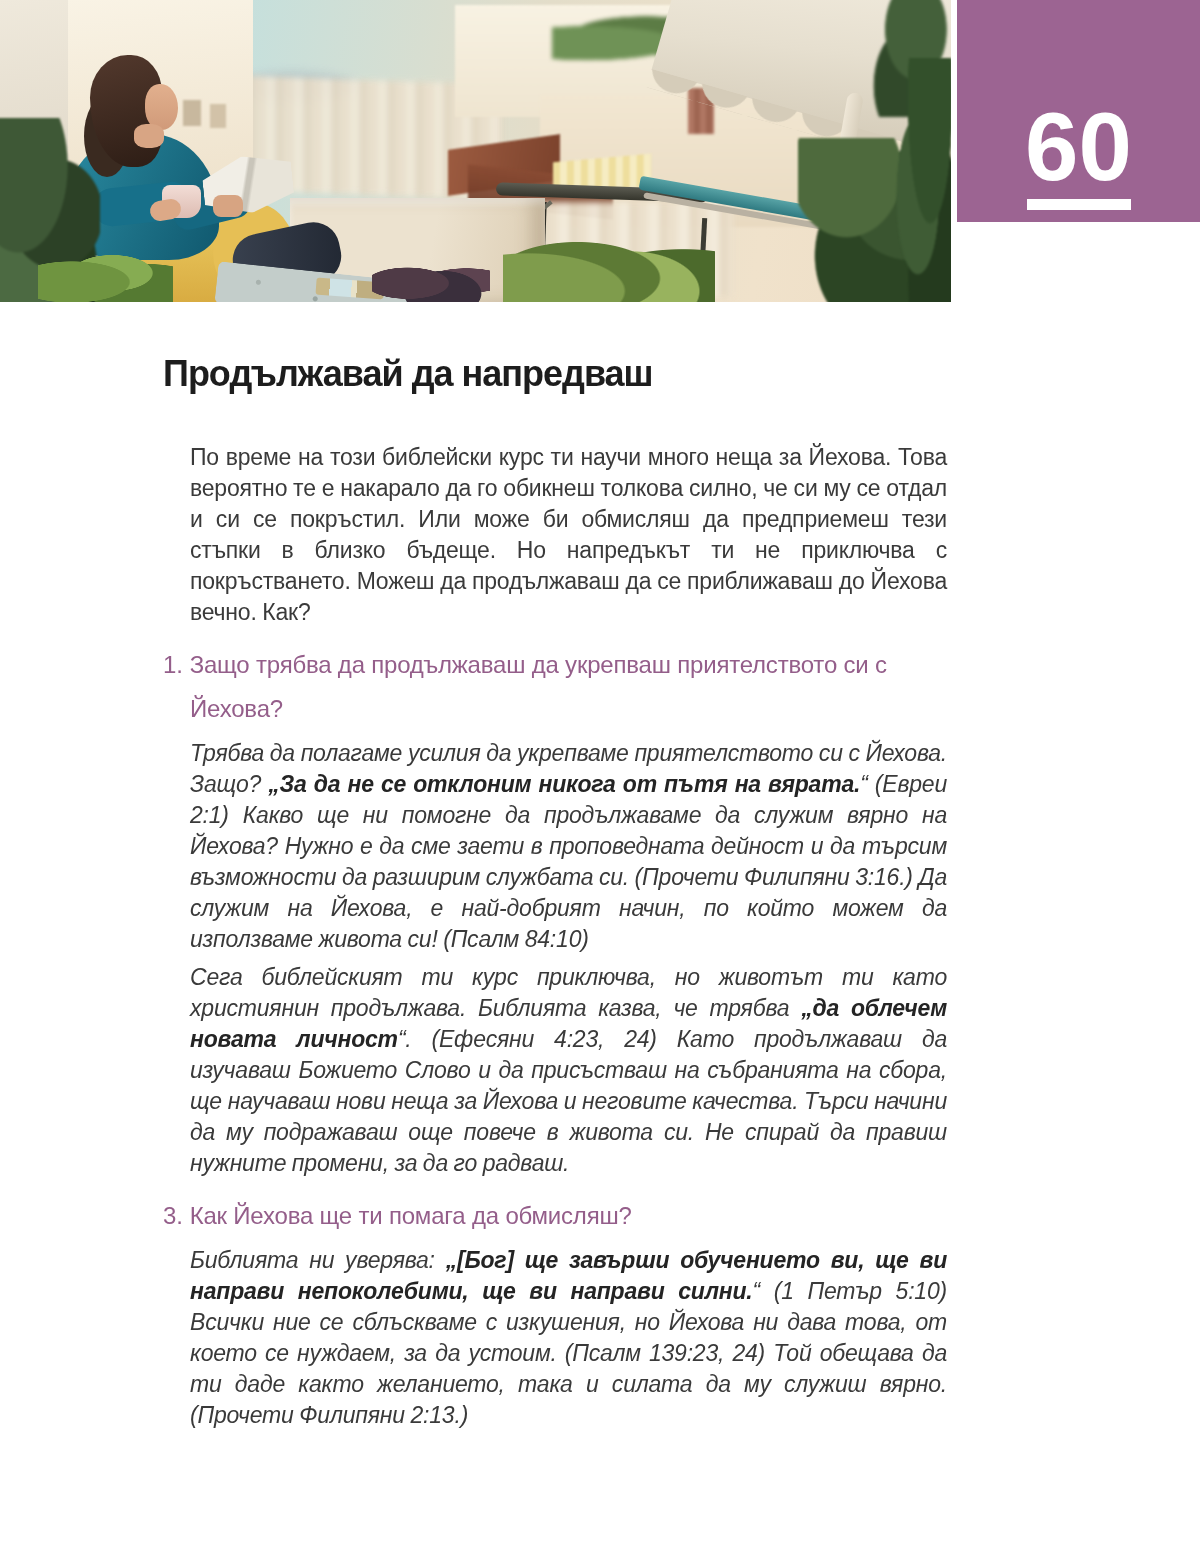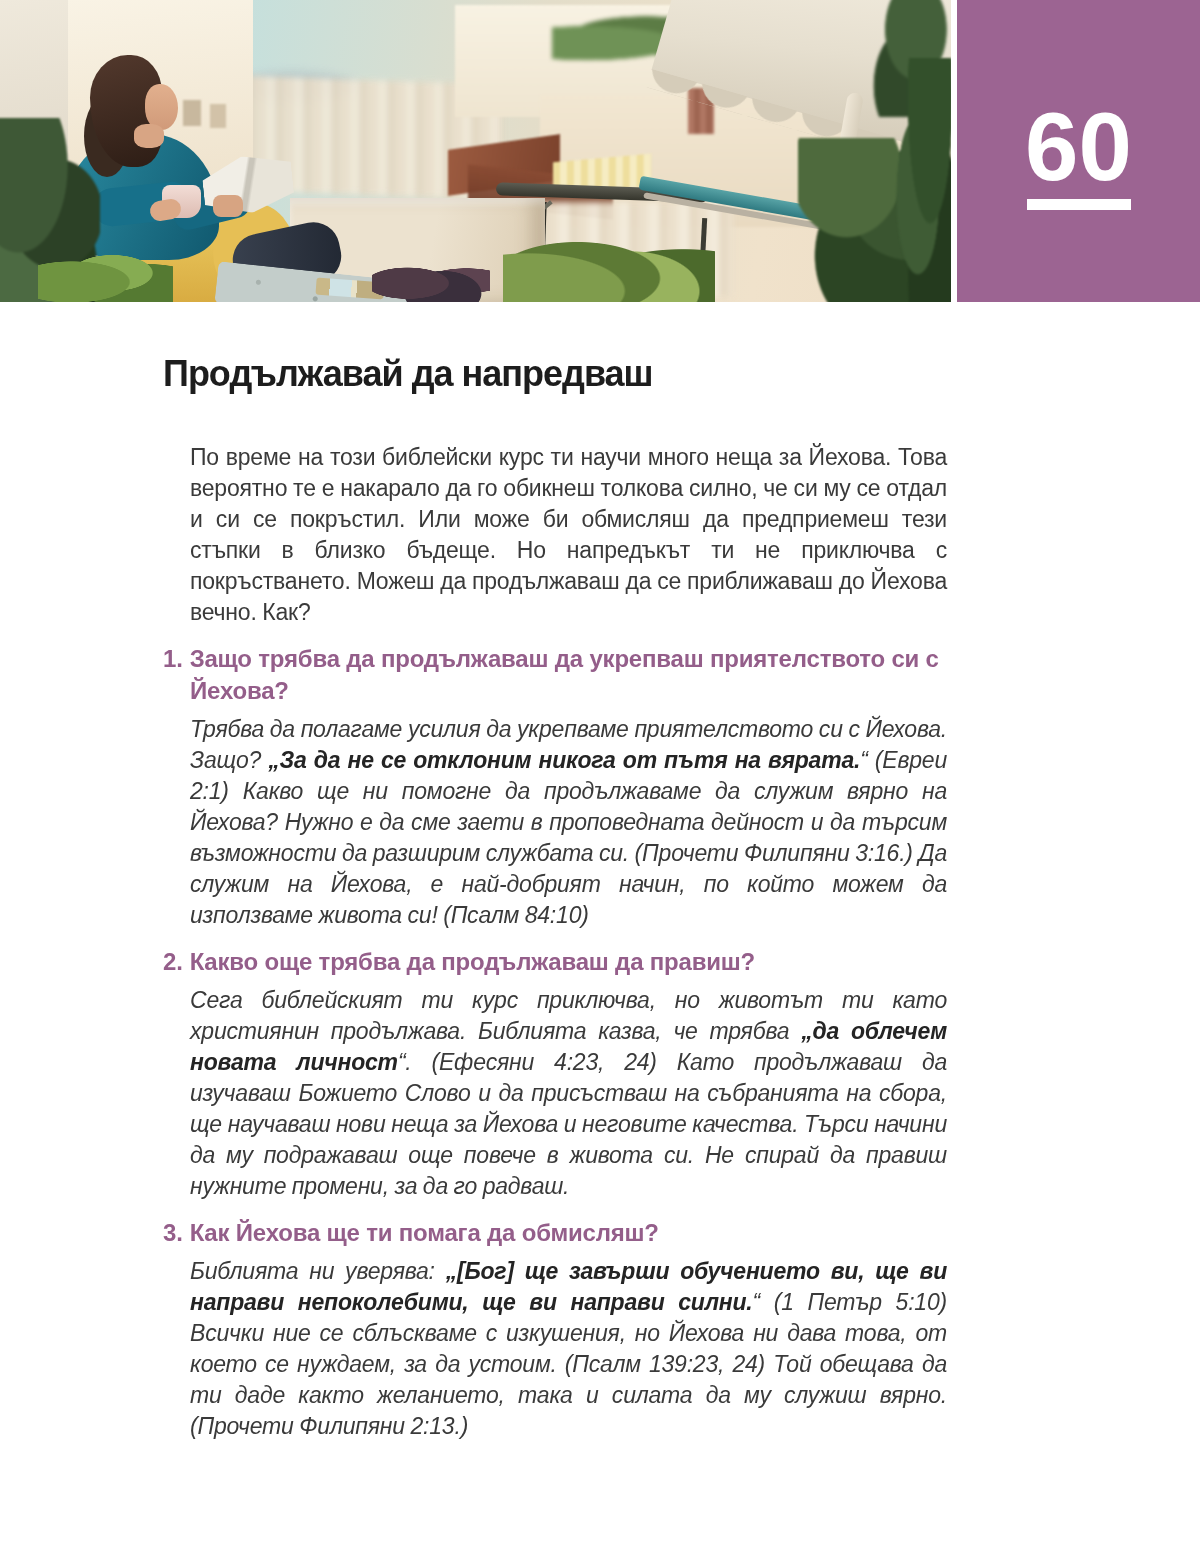--- a/index.html
+++ b/index.html
@@ -121,33 +121,33 @@
   .table{left:216px;top:272px;width:208px;height:42px;transform:rotate(6deg);border-radius:6px;
      background:radial-gradient(circle at 20% 40%,#a8b2ae 0 2px,transparent 3px),
                 radial-gradient(circle at 48% 65%,#9aa6a2 0 2px,transparent 3px),
                 radial-gradient(circle at 72% 35%,#a8b2ae 0 2px,transparent 3px),
                 radial-gradient(circle at 88% 70%,#93a09c 0 2px,transparent 3px),#c3cdca;}
   .board-book{left:316px;top:280px;width:68px;height:17px;transform:rotate(4deg);border-radius:3px;
      background:linear-gradient(90deg,#c9b888 0 20%,#cfe3e6 20% 52%,#e8e2c8 52% 60%,#bfae80 60%);}
 
   
   .hero-gap{width:6px;height:302px;background:#fff;}
-  .lesson-badge{position:relative;flex:1;height:302px;background:#9c6492;}
+  .lesson-badge{position:relative;flex:1;height:222px;background:#9c6492;}
   .lesson-number{position:absolute;top:99px;left:0;width:100%;text-align:center;
      color:#fff;font-weight:700;font-size:96px;line-height:1;letter-spacing:0;}
   .lesson-underline{position:absolute;top:199px;left:50%;transform:translateX(-50%);
      width:104px;height:11px;background:#fff;}
 
   
   .content{position:absolute;top:302px;left:163px;width:784px;}
   .title{margin:46px 0 0;font-size:36px;line-height:52px;font-weight:700;letter-spacing:-1px;color:#1d1d1d;}
   .body{font-size:23px;line-height:31px;letter-spacing:-0.2px;word-spacing:-0.6px;
         text-align:justify;color:#3a3a3a;margin:0;}
   .intro{margin-top:42px;padding-left:27px;}
-  .qa .question{margin:15px 0 0;font-size:24px;line-height:32px;font-weight:700;color:#945e8a;
+  .qa .question{margin:15px 0 0;font-size:24px;line-height:44px;font-weight:400;color:#945e8a;
         padding-left:27px;text-indent:-27px;letter-spacing:-0.2px;}
   .qnum{margin-right:7px;}
   .qa .para{margin-top:7px;padding-left:27px;font-style:italic;}
   .emph{font-weight:700;color:#242424;}
 </style>
 </head>
 <body>
 
 <div class="page">
 
@@ -213,21 +213,20 @@
     <h1 class="title">Продължавай да напредваш</h1>
 
     <p class="body intro">По време на този библейски курс ти научи много неща за Йехова. Това вероятно те е накарало да го обикнеш толкова силно, че си му се отдал и си се покръстил. Или може би обмисляш да предприемеш тези стъпки в близко бъдеще. Но напредъкът ти не приключва с покръстването. Можеш да продължаваш да се приближаваш до Йехова вечно. Как?</p>
 
     <section class="qa">
       <h2 class="question"><span class="qnum">1.</span><span>Защо трябва да продължаваш да укрепваш приятелството си с Йехова?</span></h2>
       <p class="body para"><span>Трябва да полагаме усилия да укрепваме приятелството си с Йехова. Защо? </span><span class="emph">„За да не се отклоним никога от пътя на вярата.</span><span>“ (Евреи 2:1) Какво ще ни помогне да продължаваме да служим вярно на Йехова? Нужно е да сме заети в проповедната дейност и да търсим възможности да разширим службата си. (Прочети Филипяни 3:16.) Да служим на Йехова, е най-добрият начин, по който можем да използваме живота си! (Псалм 84:10)</span></p>
     </section>
 
     <section class="qa">
-      <h2 class="question"><span class="qnum">2.</span><span>Какво още трябва да продължаваш да правиш?</span></h2>
       <p class="body para"><span>Сега библейският ти курс приключва, но животът ти като християнин продължава. Библията казва, че трябва </span><span class="emph">„да облечем новата личност</span><span>“. (Ефесяни 4:23, 24) Като продължаваш да изучаваш Божието Слово и да присъстваш на събранията на сбора, ще научаваш нови неща за Йехова и неговите качества. Търси начини да му подражаваш още повече в живота си. Не спирай да правиш нужните промени, за да го радваш.</span></p>
     </section>
 
     <section class="qa">
       <h2 class="question"><span class="qnum">3.</span><span>Как Йехова ще ти помага да обмисляш?</span></h2>
       <p class="body para"><span>Библията ни уверява: </span><span class="emph">„[Бог] ще завърши обучението ви, ще ви направи непоколебими, ще ви направи силни.</span><span>“ (1 Петър 5:10) Всички ние се сблъскваме с изкушения, но Йехова ни дава това, от което се нуждаем, за да устоим. (Псалм 139:23, 24) Той обещава да ти даде както желанието, така и силата да му служиш вярно. (Прочети Филипяни 2:13.)</span></p>
     </section>
   </main>
 
 </div>

